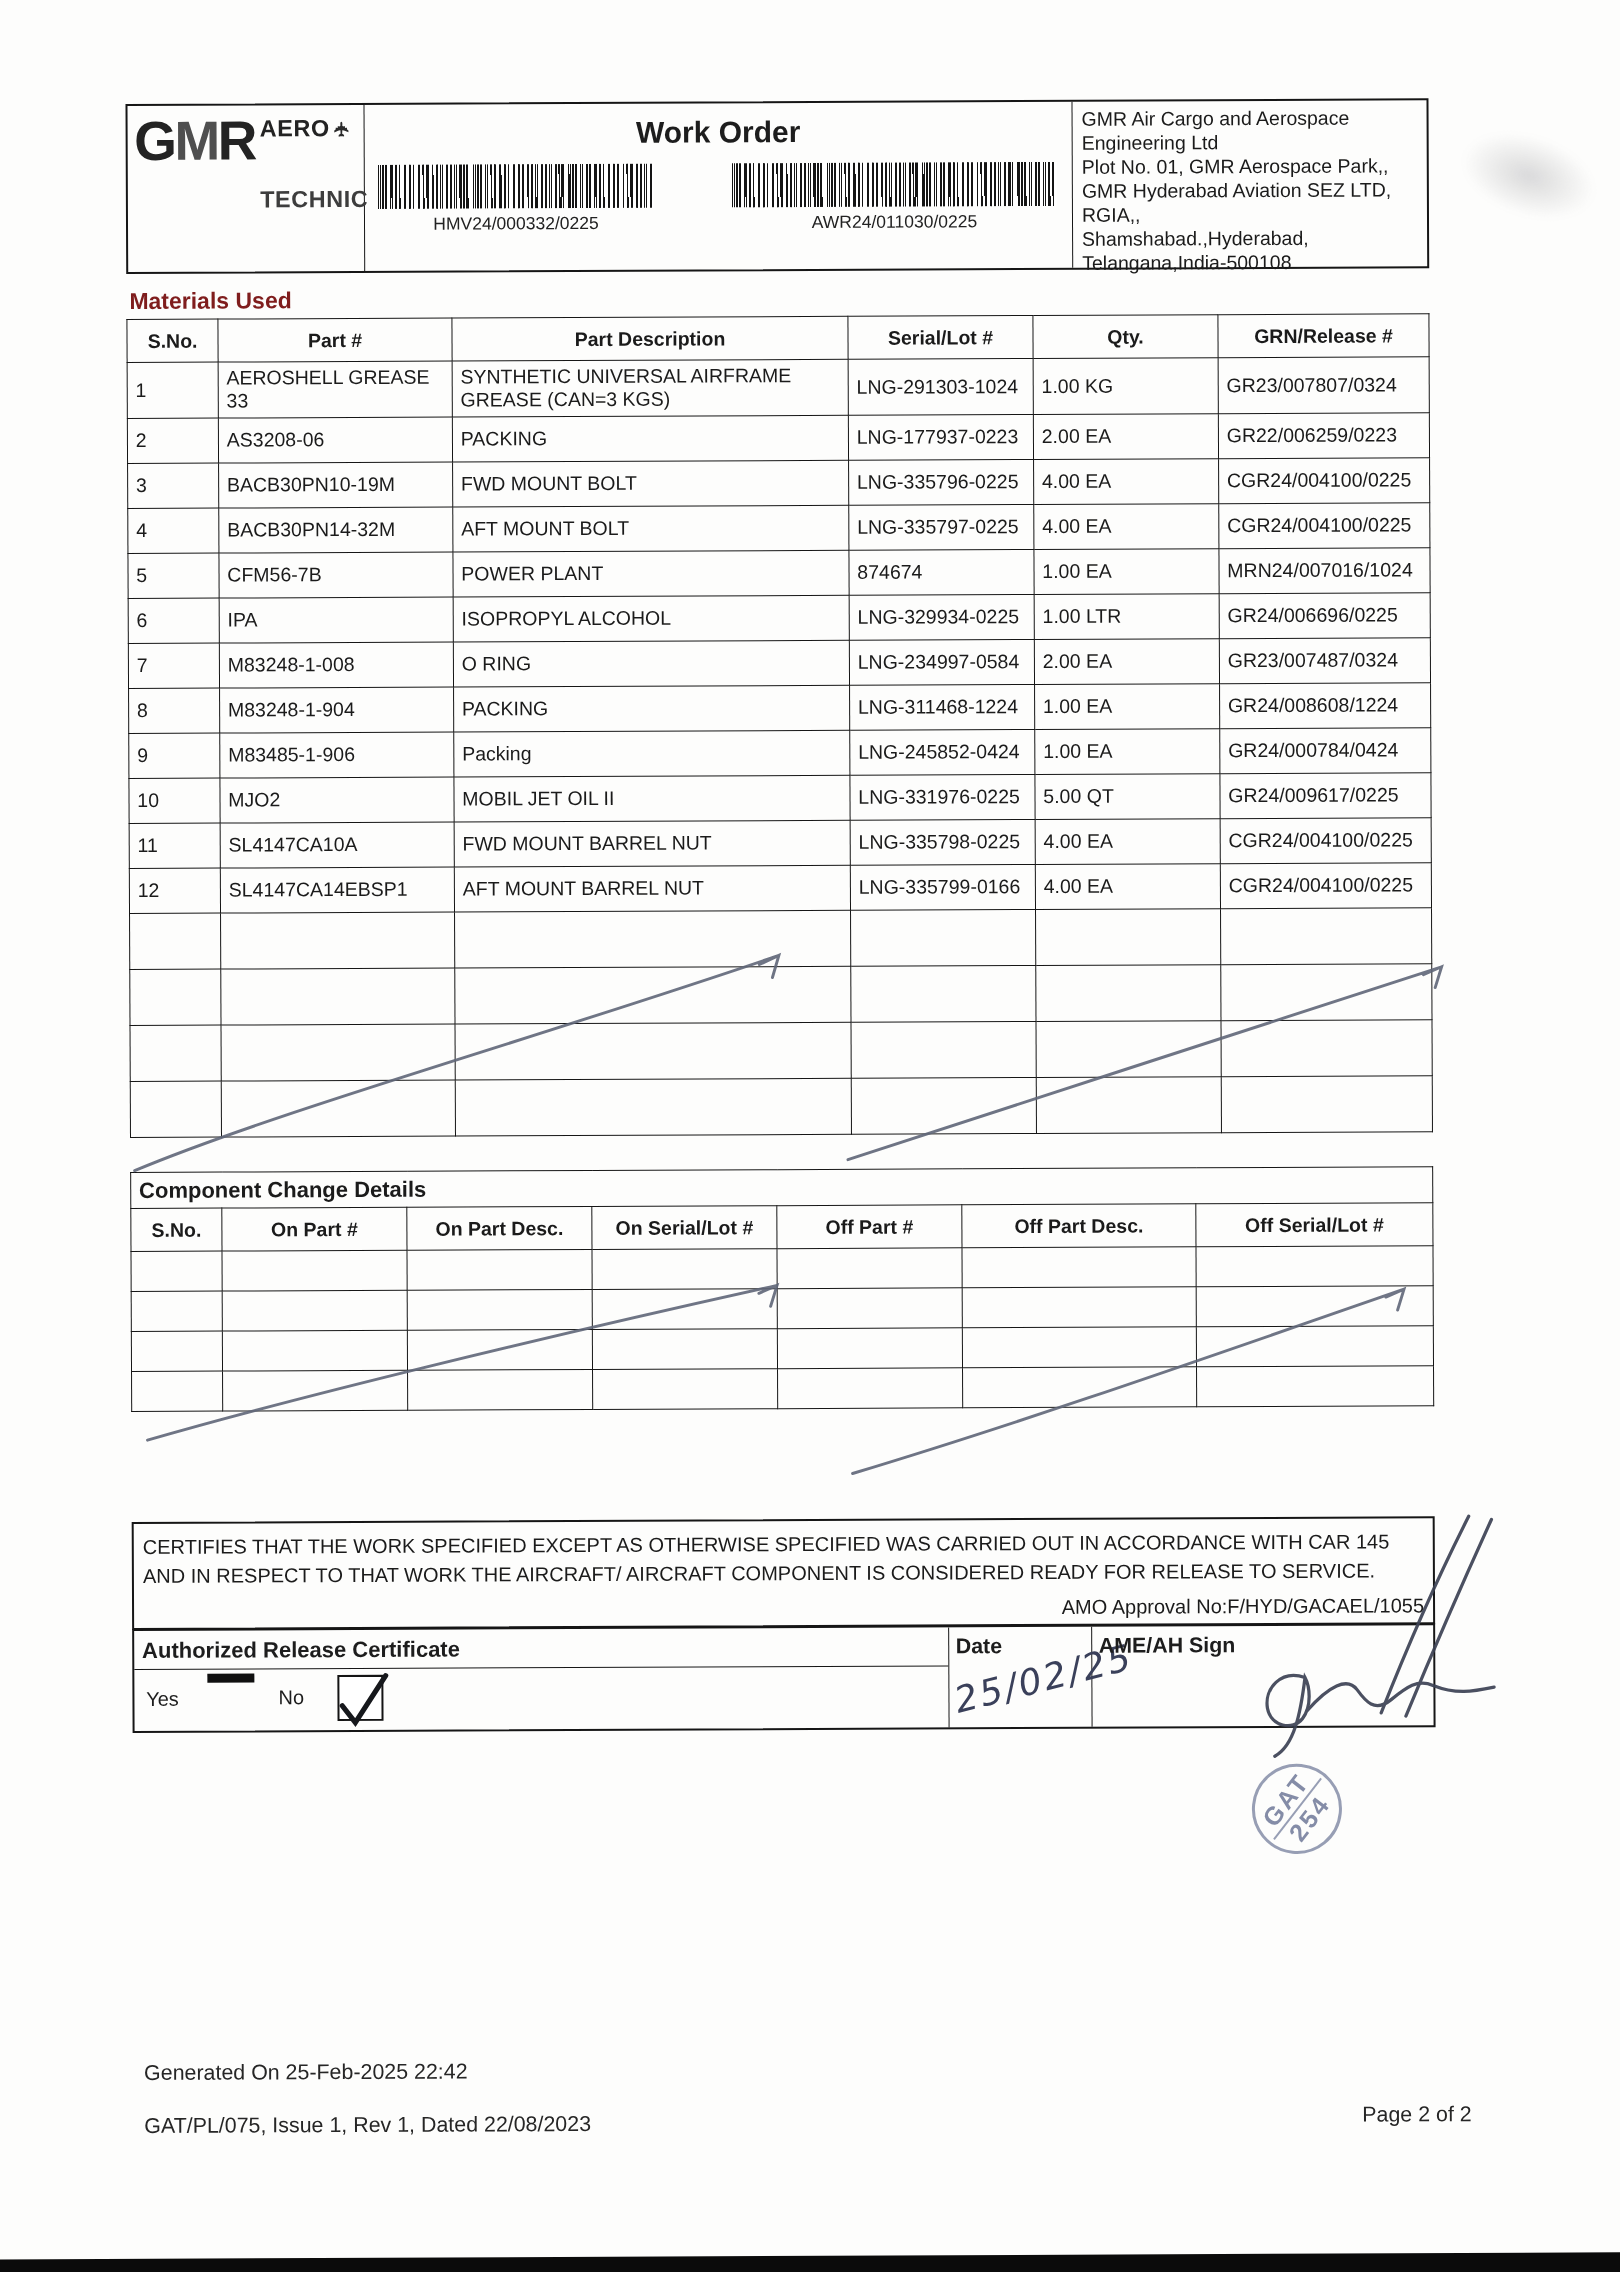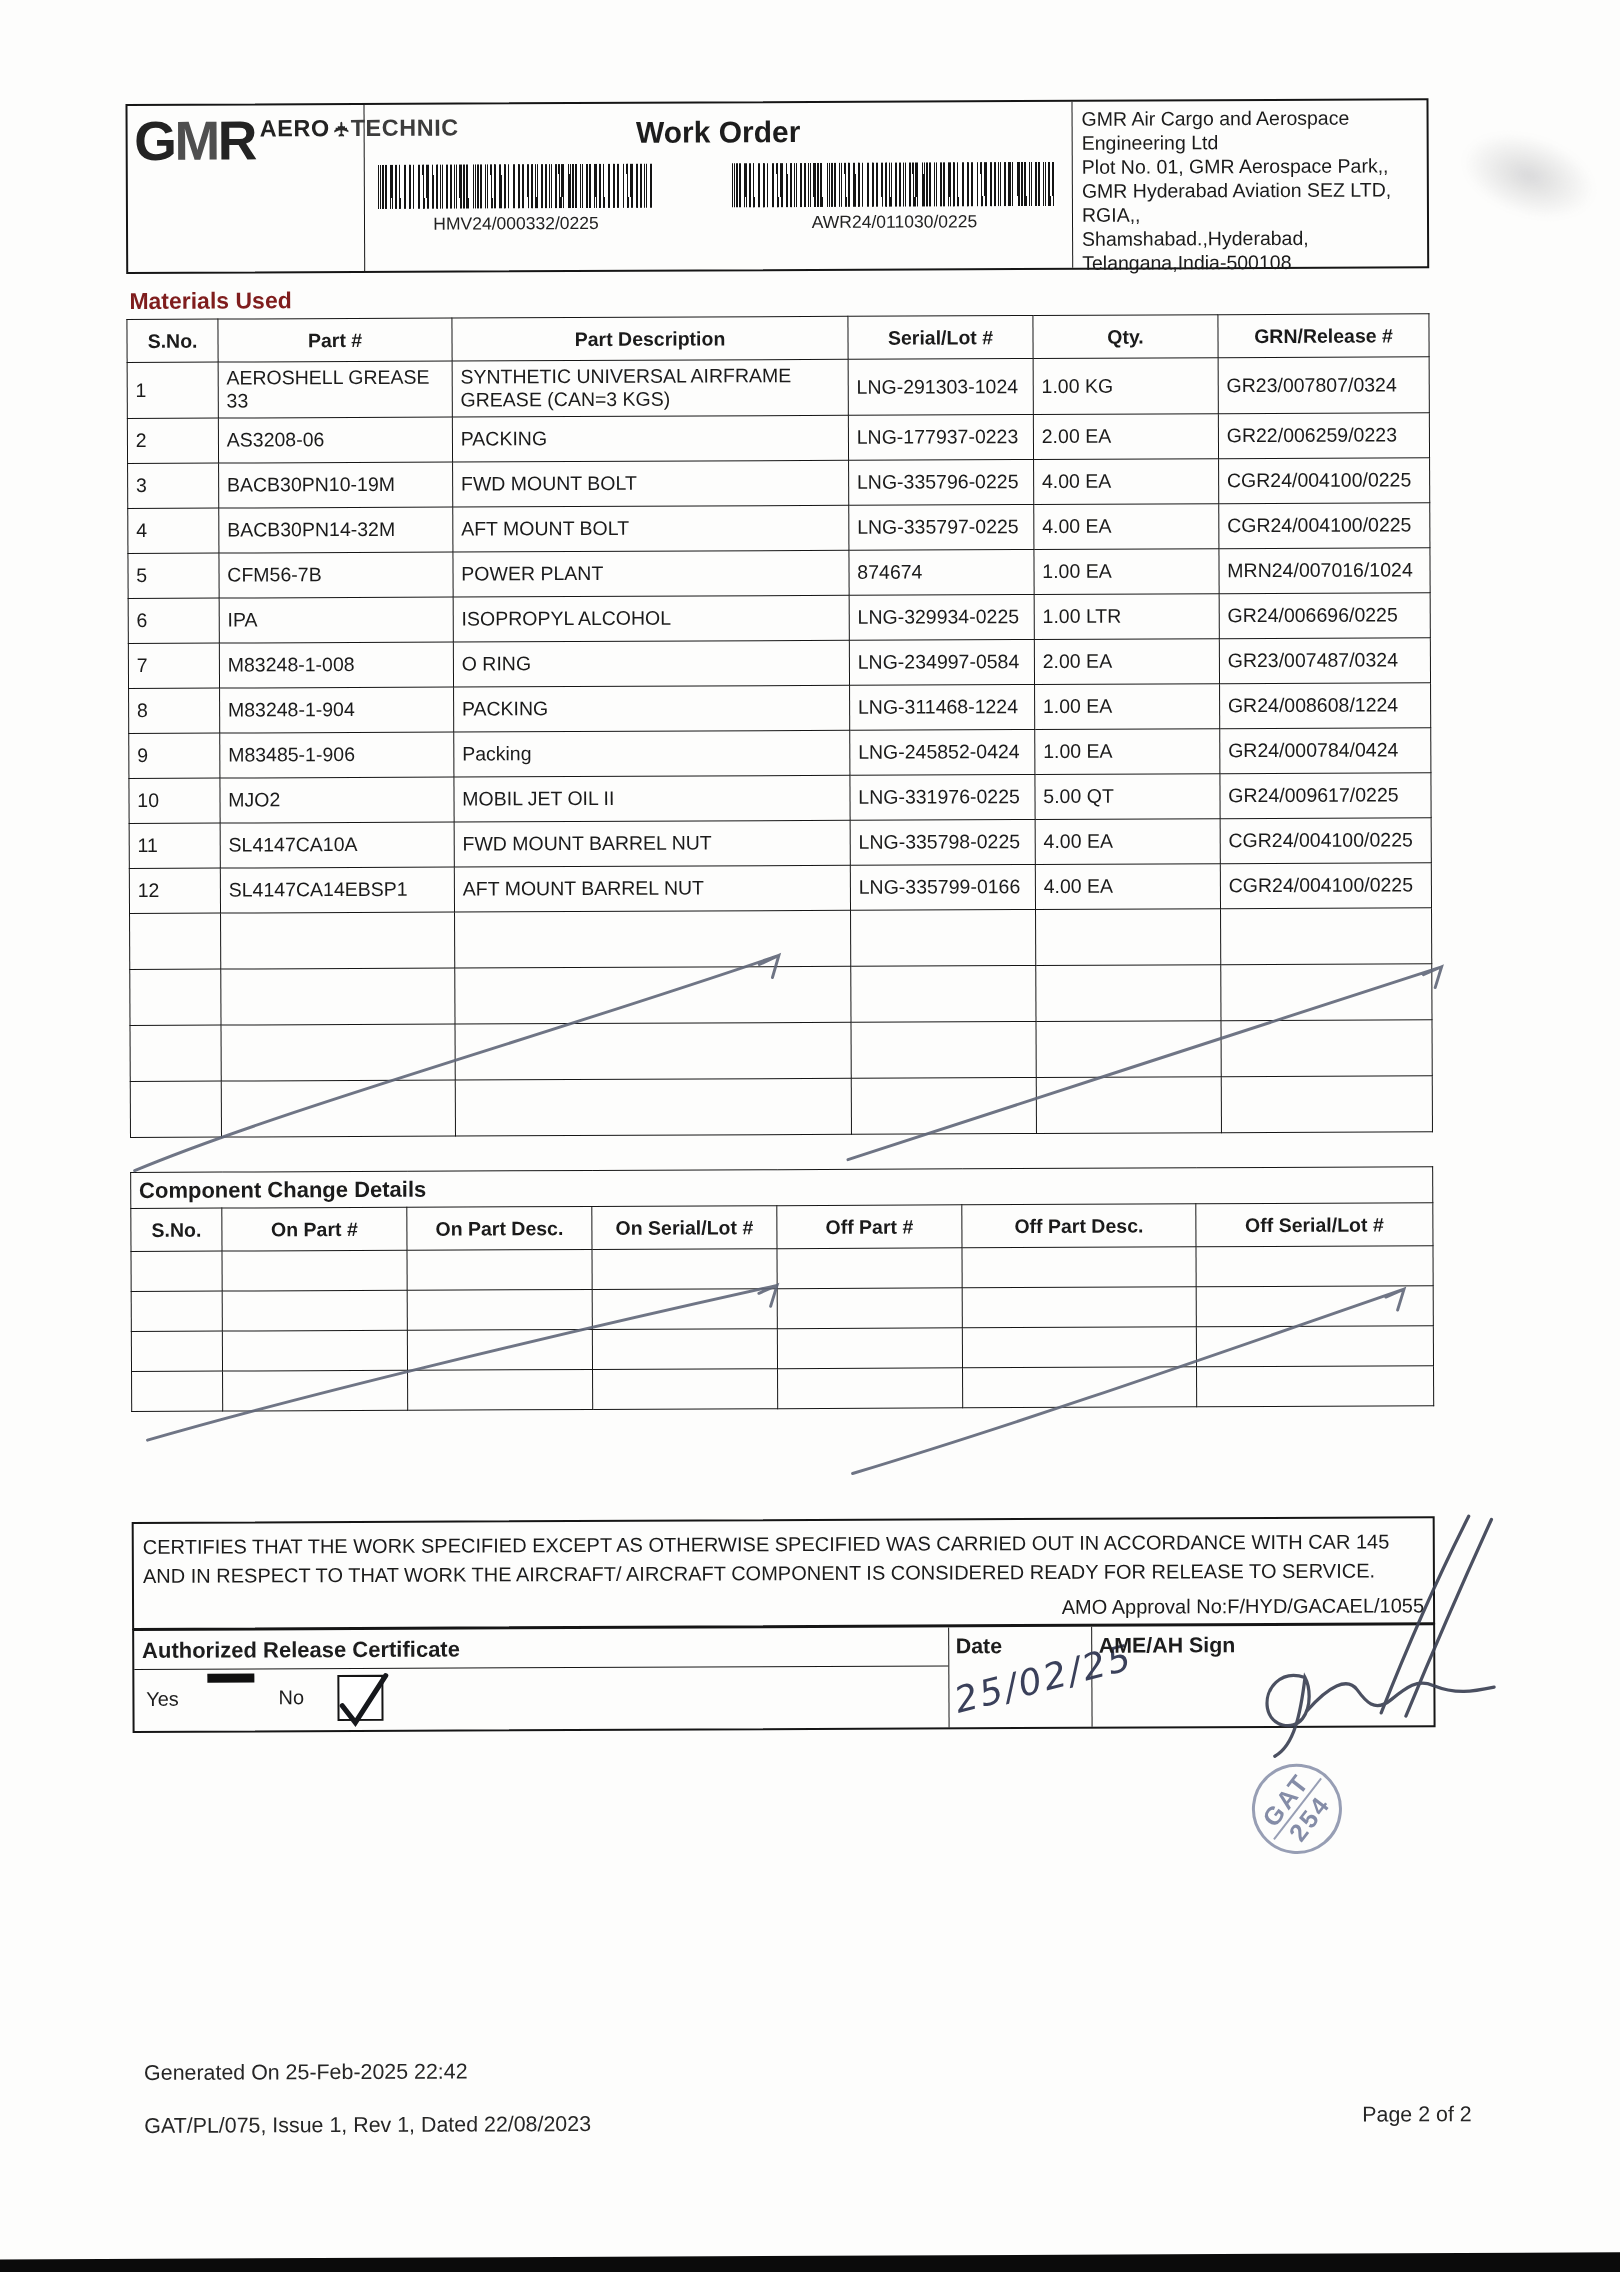--- a/index.html
+++ b/index.html
@@ -6,21 +6,21 @@
   .page{position:relative;width:1621px;height:2273px;background:#fdfdfc;overflow:hidden;
         font-family:"Liberation Sans",sans-serif;color:#1d1d1d;}
   .doc{position:absolute;inset:0;transform:rotate(-0.25deg);}
 
   
   .hdr{position:absolute;left:130px;top:101px;width:1303px;height:170px;border:2.6px solid #161616;display:flex;box-sizing:border-box;}
   .hdr-logo{width:237px;border-right:1.9px solid #161616;box-sizing:border-box;padding:9px 0 0 6.5px;}
   .logo-row{display:flex;align-items:flex-start;}
   .gmr{font-weight:bold;font-size:55px;line-height:52px;letter-spacing:-2.6px;color:#232323;}
   .gmr .m{color:#4f4f4f;}
-  .logo-right{display:flex;flex-direction:row;margin-left:5.2px;margin-top:2.6px;}
+  .logo-right{display:flex;flex-direction:column;margin-left:5.2px;margin-top:2.6px;gap:48px;}
   .aero{font-weight:bold;font-size:23.4px;line-height:23.4px;color:#232323;letter-spacing:0.6px;display:flex;align-items:center;}
   .plane{display:inline-block;transform:rotate(-90deg);font-size:19.5px;margin-left:3.9px;color:#2a2a2a;}
   .technic{font-weight:bold;font-size:23.4px;line-height:23.4px;color:#3d3d3d;letter-spacing:0.6px;}
   .hdr-mid{position:relative;width:708px;border-right:1.9px solid #161616;box-sizing:border-box;}
   .wo-title{text-align:center;font-weight:bold;font-size:30px;margin-top:11.7px;}
   .bc{position:absolute;top:60px;}
   .bc .bars{height:44px;background-color:#fff;background-image:
       repeating-linear-gradient(90deg,#141414 0 1.3px,transparent 1.3px 3.9px,#141414 3.9px 5.8px,transparent 5.8px 7.8px,#141414 7.8px 9px,transparent 9px 13.6px),
       repeating-linear-gradient(90deg,transparent 0 1.9px,#141414 1.9px 3.2px,transparent 3.2px 7.1px,#141414 7.1px 8.4px,transparent 8.4px 12.3px,#141414 12.3px 13px,transparent 13px 19px);}
   .bc-label{text-align:center;font-size:17.5px;margin-top:5.2px;color:#222;}

